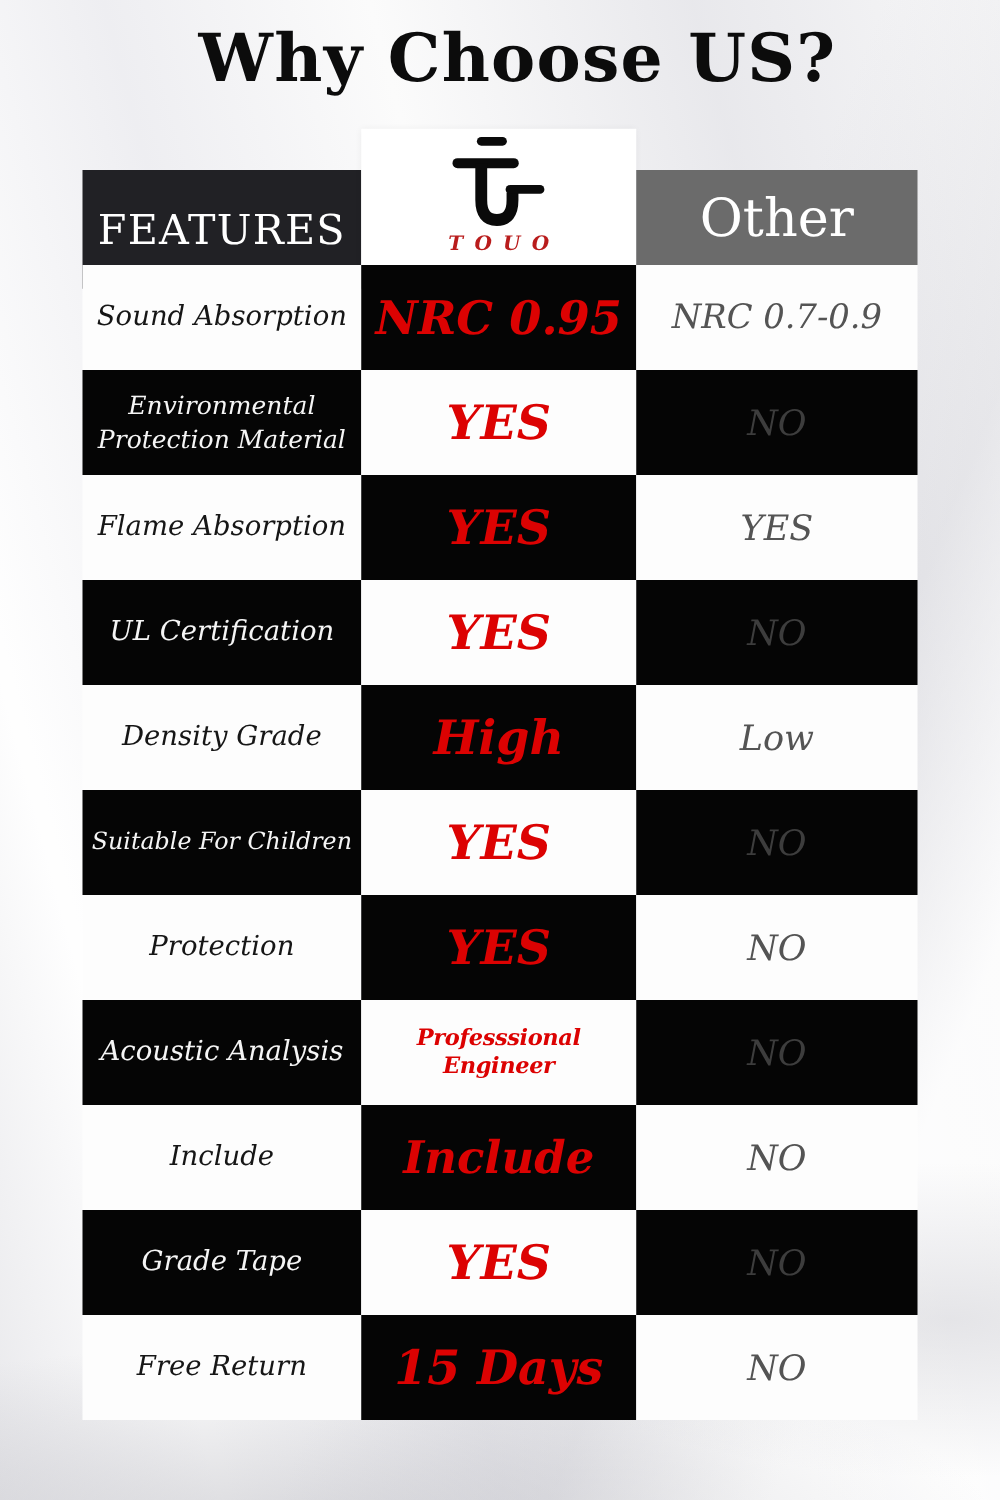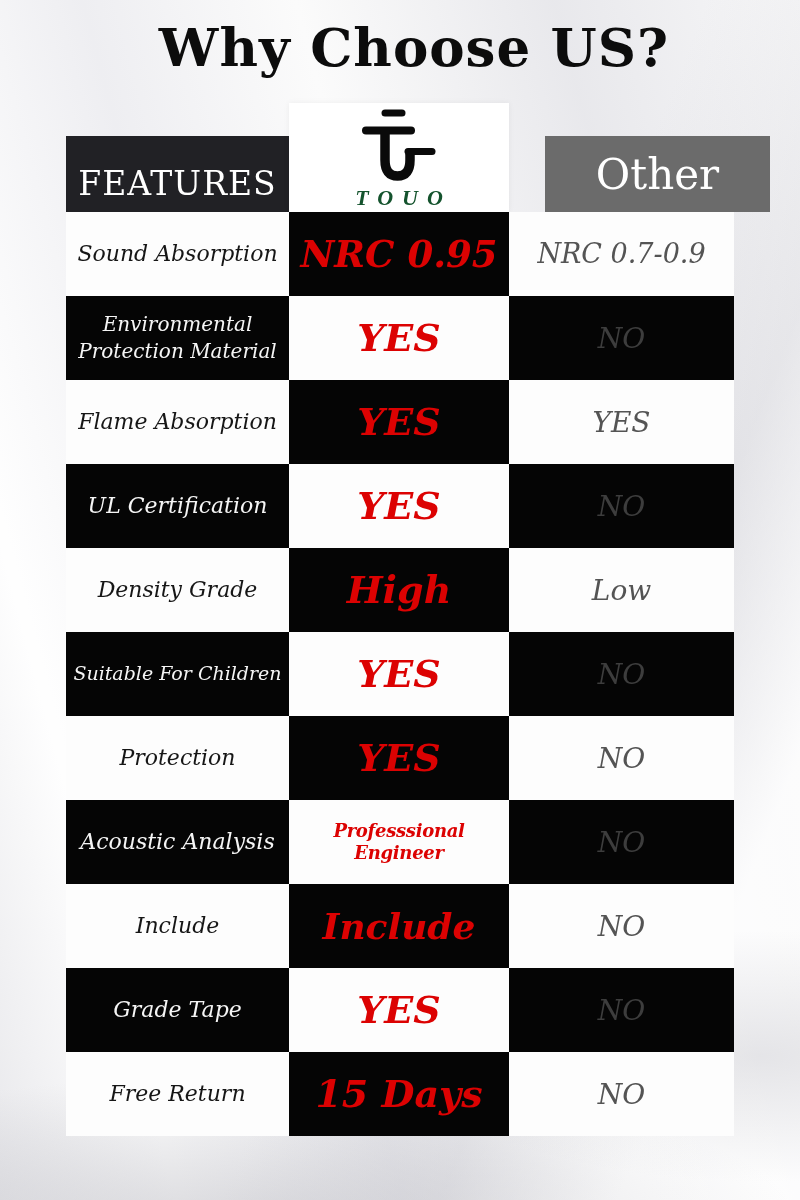--- a/index.html
+++ b/index.html
@@ -43,40 +43,38 @@
   .hdr-features {
     left: 66px; top: 136px; width: 223px; height: 95px;
     background: #212125;
     font-size: 33px;
     letter-spacing: 1px;
   }
   .hdr-other {
     left: 509px; top: 136px; width: 225px; height: 76px;
     background: #6b6b6b;
     font-size: 42px;
-    margin-left: 36px;
   }
   .hdr-brand {
     left: 289px; top: 103px; width: 220px; height: 109px;
     background: #ffffff;
     flex-direction: column;
     justify-content: flex-start;
     padding-top: 4px;
     box-shadow: 0 0 6px rgba(0,0,0,0.06);
   }
   .brand-logo-svg { display: block; }
   .brand-caption {
     margin-top: -2px;
-    font-size: 22px;
+    font-size: 16px;
     font-style: italic;
     font-weight: bold;
     letter-spacing: 9px;
     padding-left: 9px;   
-    color: #14532d;
-    font-family: Liberation Serif, serif;
+    color: #b91c1c;
   }
 
   
   .grid {
     position: absolute;
     left: 66px; top: 212px;
     width: 668px;
     display: grid;
     grid-template-columns: 223px 220px 225px;
     grid-auto-rows: 84px;

